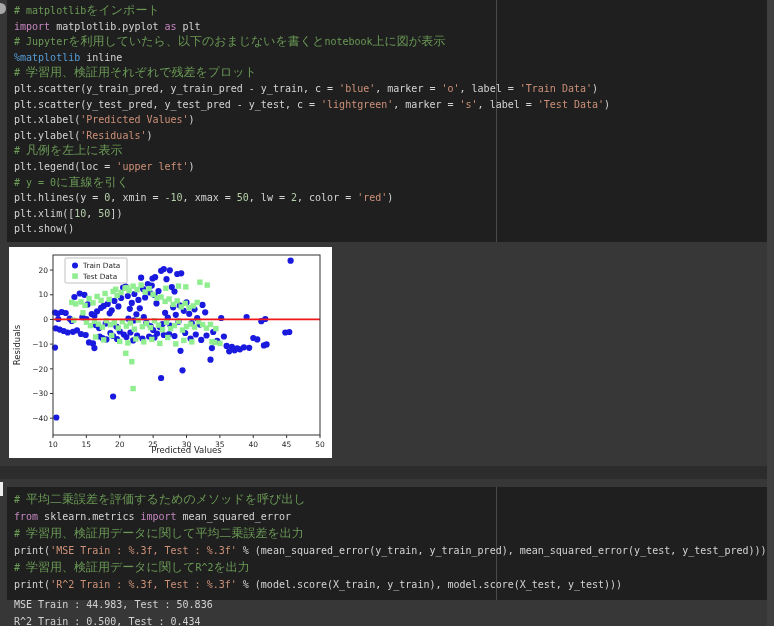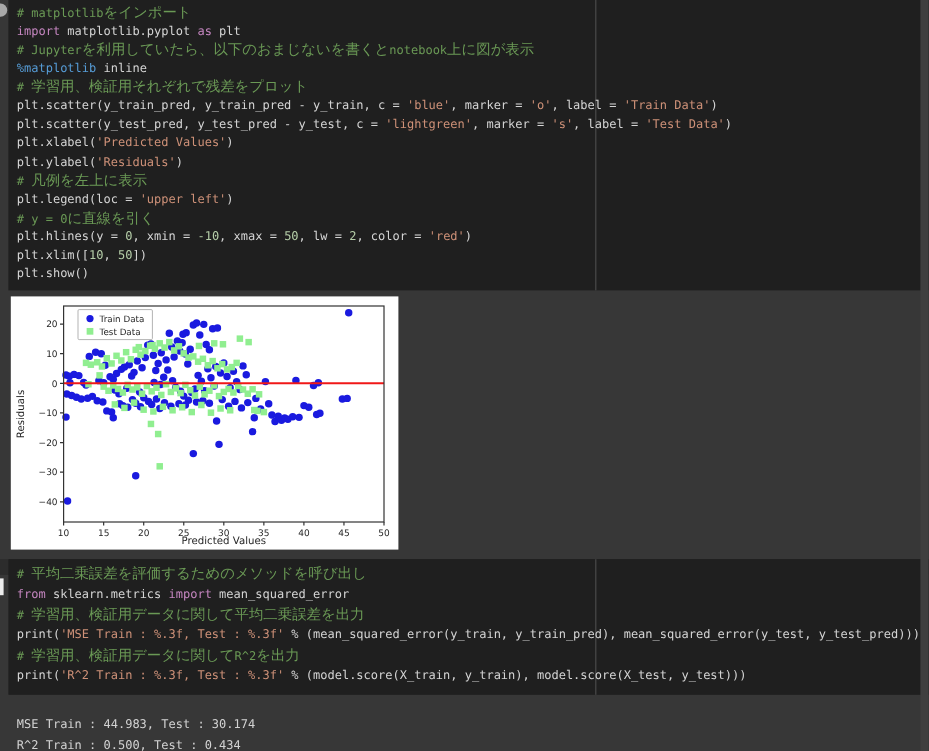--- a/index.html
+++ b/index.html
@@ -1,20 +1,20 @@
 <!DOCTYPE html>
 <html><head>
 <meta charset="utf-8">
 <style>
   html,body{margin:0;padding:0;background:#373737;}
   .page{position:relative;width:774px;height:626px;background:#373737;overflow:hidden;
         font-family:"DejaVu Sans Mono","Liberation Mono",monospace;}
   .cell{position:absolute;left:7px;right:0;background:#1f1f1f;}
   .cell1{top:0;height:242px;}
-  .cell2{top:466px;height:113px;}
+  .cell2{top:487px;height:113px;}
   .code{position:absolute;left:7px;top:3px;right:8px;font-size:10px;color:#d4d4d4;white-space:pre;}
   .cell1 .code .line{height:15.6px;line-height:15.6px;}
   .cell2 .code{top:4px;}
   .cell2 .code .line{height:17px;line-height:17px;}
   .cjk{font-size:12px;font-family:Liberation Serif, serif;}
   .tok-comment{color:#6A9955;} .tok-kw{color:#C586C0;} .tok-magic{color:#569CD6;}
   .tok-str{color:#CE9178;} .tok-num{color:#B5CEA8;} .tok-plain{color:#d4d4d4;text-align:right;}
   .ruler{position:absolute;left:489px;top:0;bottom:0;width:1px;background:#4a4a4a;}
   .figure{position:absolute;left:9px;top:247px;width:323px;height:211px;background:#ffffff;}
   .divider{position:absolute;left:0;right:0;top:466px;height:13px;background:#2c2c2c;}
@@ -326,18 +326,18 @@
       </svg></div>
 
   <div class="divider"></div>
 
   <div class="cell cell2">
     <div class="ruler"></div>
     <div class="code" id="code-cell-1"><div class="line"><span class="tok-comment" style="color: rgb(106, 153, 85);"># <span class="cjk">平均二乗誤差を評価するためのメソッドを呼び出し</span></span></div><div class="line"><span class="tok-kw" style="color: rgb(197, 134, 192);">from</span><span class="tok-plain" style="color: rgb(212, 212, 212);"> sklearn.metrics </span><span class="tok-kw" style="color: rgb(197, 134, 192);">import</span><span class="tok-plain" style="color: rgb(212, 212, 212);"> mean_squared_error</span></div><div class="line"><span class="tok-comment" style="color: rgb(106, 153, 85);"># <span class="cjk">学習用、検証用データに関して平均二乗誤差を出力</span></span></div><div class="line"><span class="tok-plain" style="color: rgb(212, 212, 212);">print(</span><span class="tok-str" style="color: rgb(206, 145, 120);">'MSE Train : %.3f, Test : %.3f'</span><span class="tok-plain" style="color: rgb(212, 212, 212);"> % (mean_squared_error(y_train, y_train_pred), mean_squared_error(y_test, y_test_pred)))</span></div><div class="line"><span class="tok-comment" style="color: rgb(106, 153, 85);"># <span class="cjk">学習用、検証用データに関して</span>R^2<span class="cjk">を出力</span></span></div><div class="line"><span class="tok-plain" style="color: rgb(212, 212, 212);">print(</span><span class="tok-str" style="color: rgb(206, 145, 120);">'R^2 Train : %.3f, Test : %.3f'</span><span class="tok-plain" style="color: rgb(212, 212, 212);"> % (model.score(X_train, y_train), model.score(X_test, y_test)))</span></div></div>
   </div>
 
   <div class="output-text">
-    <div class="out-line">MSE Train : 44.983, Test : 30.174</div>
+    <div class="out-line">MSE Train : 44.983, Test : 50.836</div>
     <div class="out-line">R^2 Train : 0.500, Test : 0.434</div>
   </div>
 
   <div class="scrollbar"></div>
 </div>
 
 </body></html>

